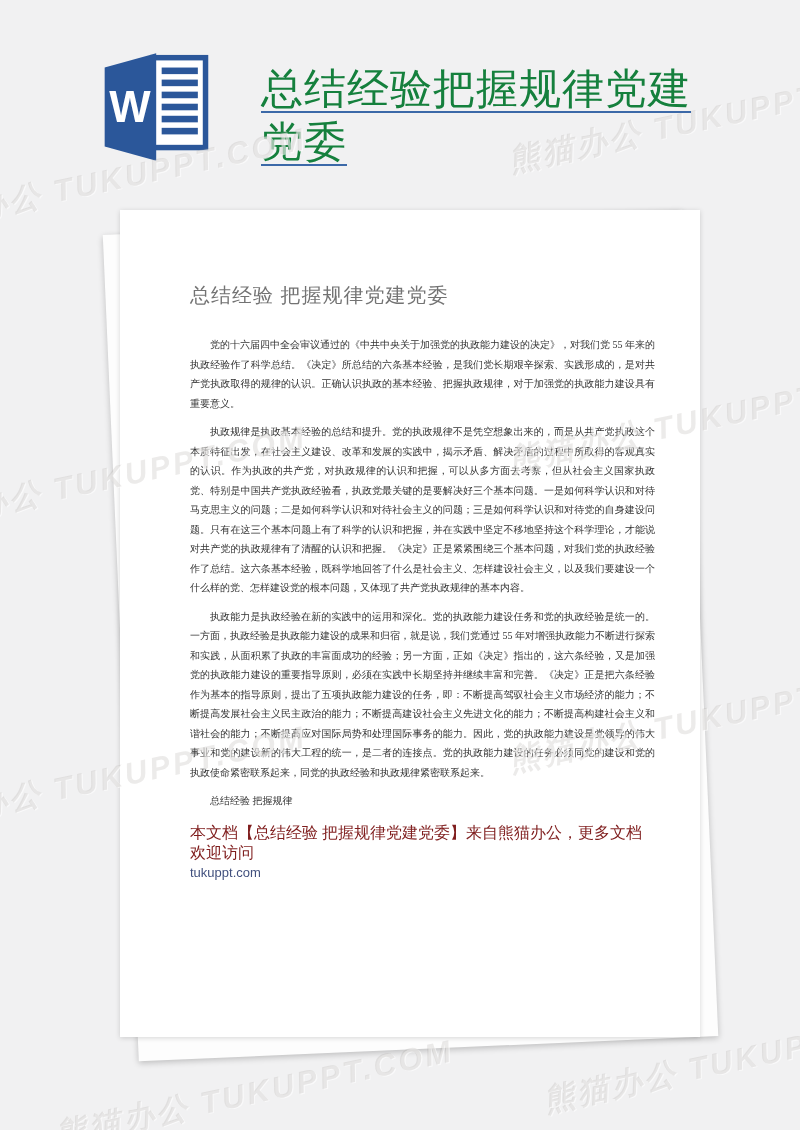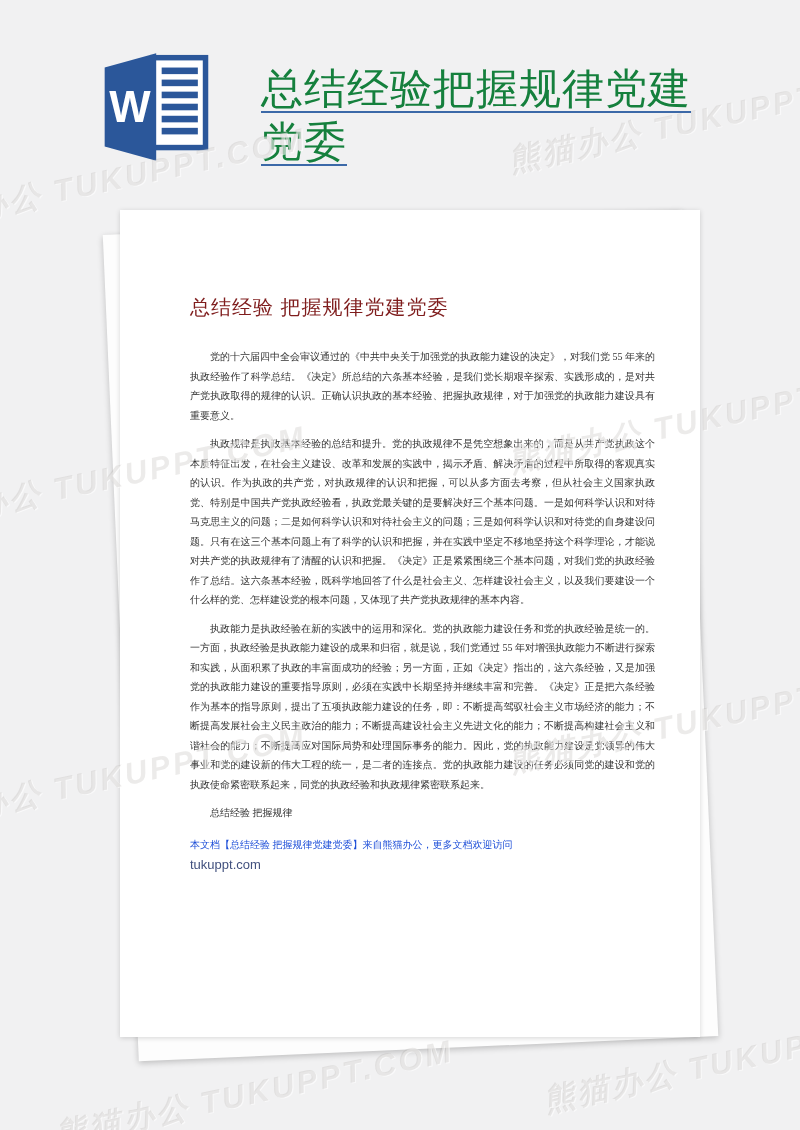--- a/index.html
+++ b/index.html
@@ -28,33 +28,33 @@
     transform:rotate(-2.5deg) translateY(12px);
     box-shadow:0 2px 6px rgba(0,0,0,0.22);
   }
   .page{
     position:absolute;left:120px;top:210px;width:580px;height:827px;
     background:#ffffff;z-index:10;box-sizing:border-box;
     padding:72px 45px 0 70px;overflow:hidden;
     box-shadow:0 1px 5px rgba(0,0,0,0.16);
   }
   .doc-title{
-    font-size:20px;color:#7f1d1d;margin:12px 0 26px 0;font-weight:400;
+    font-size:20px;color:#737373;margin:0 0 26px 0;font-weight:400;
     letter-spacing:1px;
     font-family:"Liberation Sans","DejaVu Sans",sans-serif;
   }
   .doc-paragraphs p{
     margin:0 0 9px 0;
     font-size:10px;line-height:19.5px;color:#333333;
     text-align:justify;text-indent:2em;
     font-family:"Liberation Serif","DejaVu Serif",serif;
   }
   .doc-paragraphs p:last-child{margin-bottom:12px;}
   .footer-note{
-    margin-top:10px;font-size:10px;line-height:20px;color:#1d4ed8;
+    margin-top:10px;font-size:16px;line-height:20px;color:#7f1d1d;
     font-family:"Liberation Serif","DejaVu Serif",serif;
   }
   .footer-link{
     display:inline-block;margin-top:2px;
     font-size:13px;color:#41507e;cursor:pointer;
     font-family:"Liberation Sans","DejaVu Sans",sans-serif;
   }
   
   .wm{
     position:absolute;z-index:50;pointer-events:none;white-space:nowrap;

